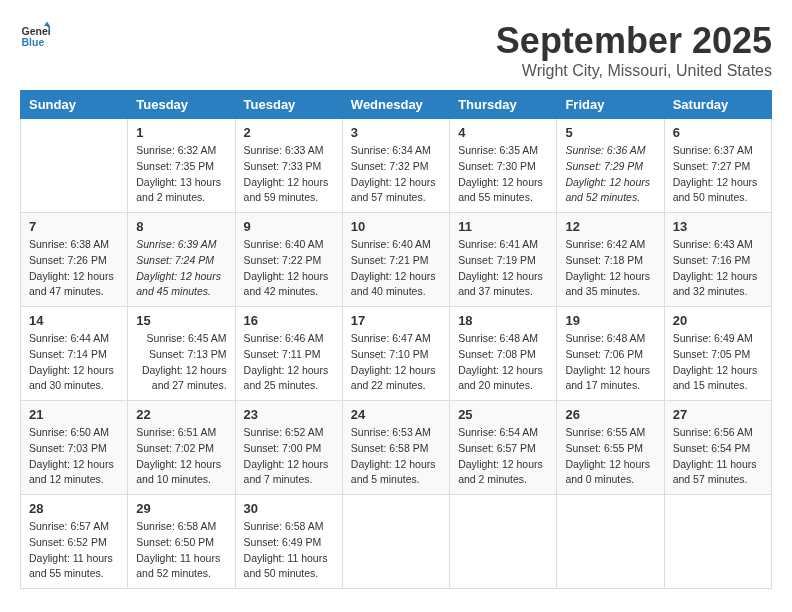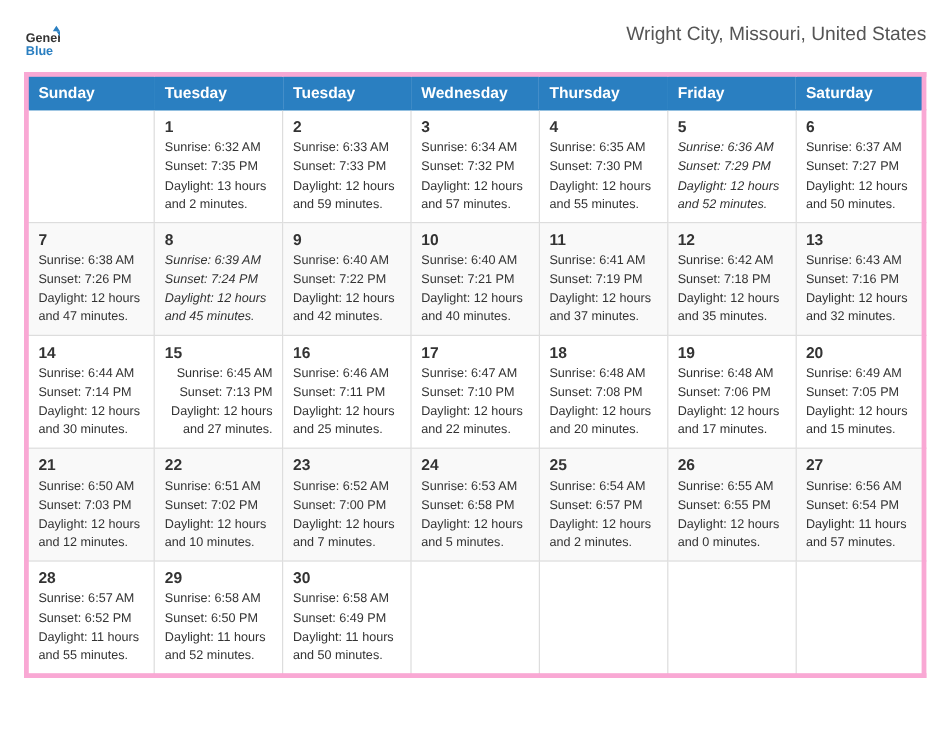--- a/index.html
+++ b/index.html
@@ -33,21 +33,21 @@
       font-weight: bold;
       color: #333;
     }
     .location-title {
       font-size: 16px;
       color: #555;
     }
     table {
       width: 100%;
       border-collapse: collapse;
-      border: 4px solid #f9a8d4;
+      border: 1px solid #f9a8d4;
     }
     thead tr th {
       background-color: #2a7fc1;
       color: #fff;
       text-align: left;
       padding: 6px 8px;
       font-size: 13px;
       border: 1px solid #2a7fc1;
     }
     tbody tr td {
@@ -86,20 +86,21 @@
 <div class="header">
   <div class="logo">
     <svg class="logo-icon" viewBox="0 0 40 40">
       <text x="2" y="20" font-size="14" font-weight="bold" fill="#333">General</text>
       <text x="2" y="34" font-size="14" font-weight="bold" fill="#2a7fc1">Blue</text>
       <polygon points="32,8 40,8 36,2" fill="#2a7fc1"></polygon>
       <polygon points="36,8 40,14 40,8" fill="#2a7fc1"></polygon>
     </svg>
   </div>
   <div class="title-block">
+    <div class="month-title">September 2025</div>
     <div class="location-title">Wright City, Missouri, United States</div>
   </div>
 </div>
 
 <table>
   <thead>
     <tr>
       <th>Sunday</th>
       <th>Tuesday</th>
       <th>Tuesday</th>

